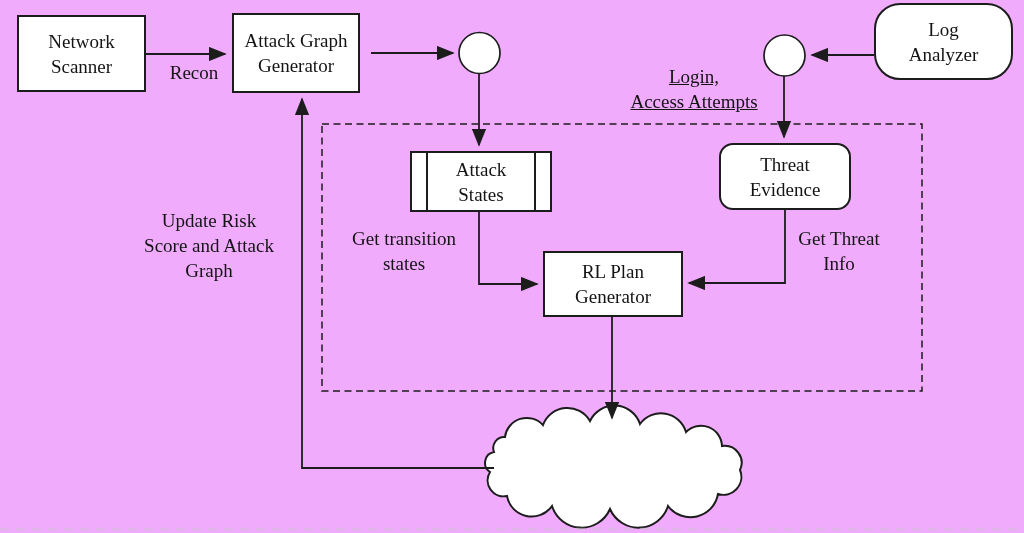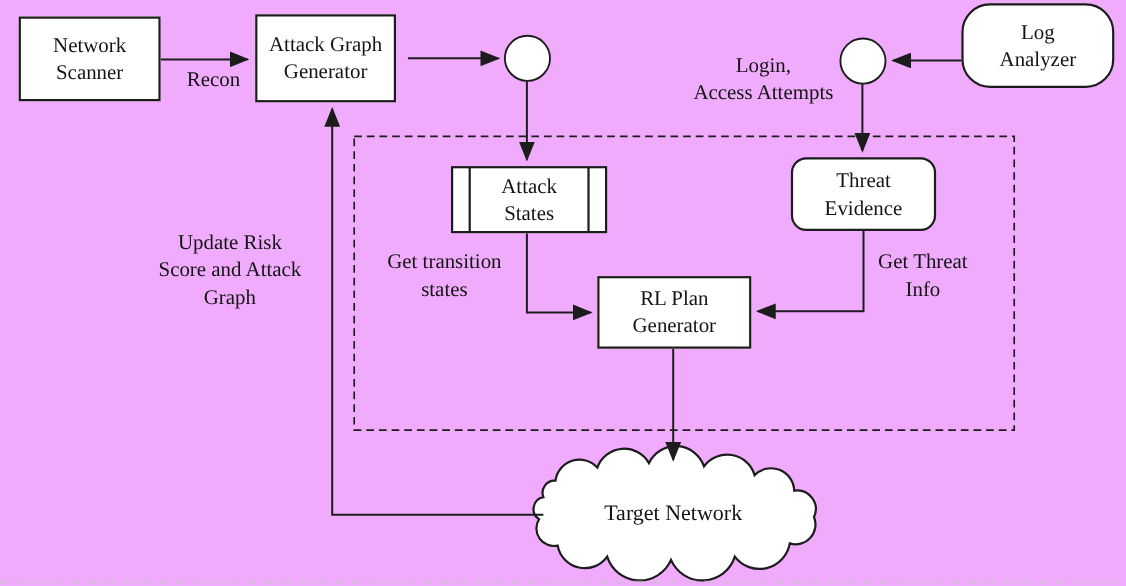--- a/index.html
+++ b/index.html
@@ -107,29 +107,28 @@
 
   <div class="node rounded" style="left:719px;top:143px;width:132px;height:67px;font-family:Liberation Serif, serif;">Threat
 Evidence</div>
 
   <div class="node" style="left:543px;top:251px;width:140px;height:66px;">RL Plan
 Generator</div>
 
   <div class="edge-label" style="left:154px;top:60px;width:80px;">Recon</div>
 
 
-  <div class="edge-label" style="left:604px;top:47px;width:180px;">Login,
+  <div class="edge-label" style="left:604px;top:64px;width:180px;text-decoration:underline;">Login,
 Access Attempts</div>
 
   <div class="edge-label" style="left:324px;top:226px;width:160px;">Get transition
 states</div>
 
   <div class="edge-label" style="left:769px;top:226px;width:140px;">Get Threat
 Info</div>
 
   <div class="edge-label" style="left:119px;top:208px;width:180px;">Update Risk
 Score and Attack
 Graph</div>
 
 
-  <div class="cloud-label" style="left:522px;top:455px;width:180px;">Target Network</div>
 
 </div>
 
 </body></html>

